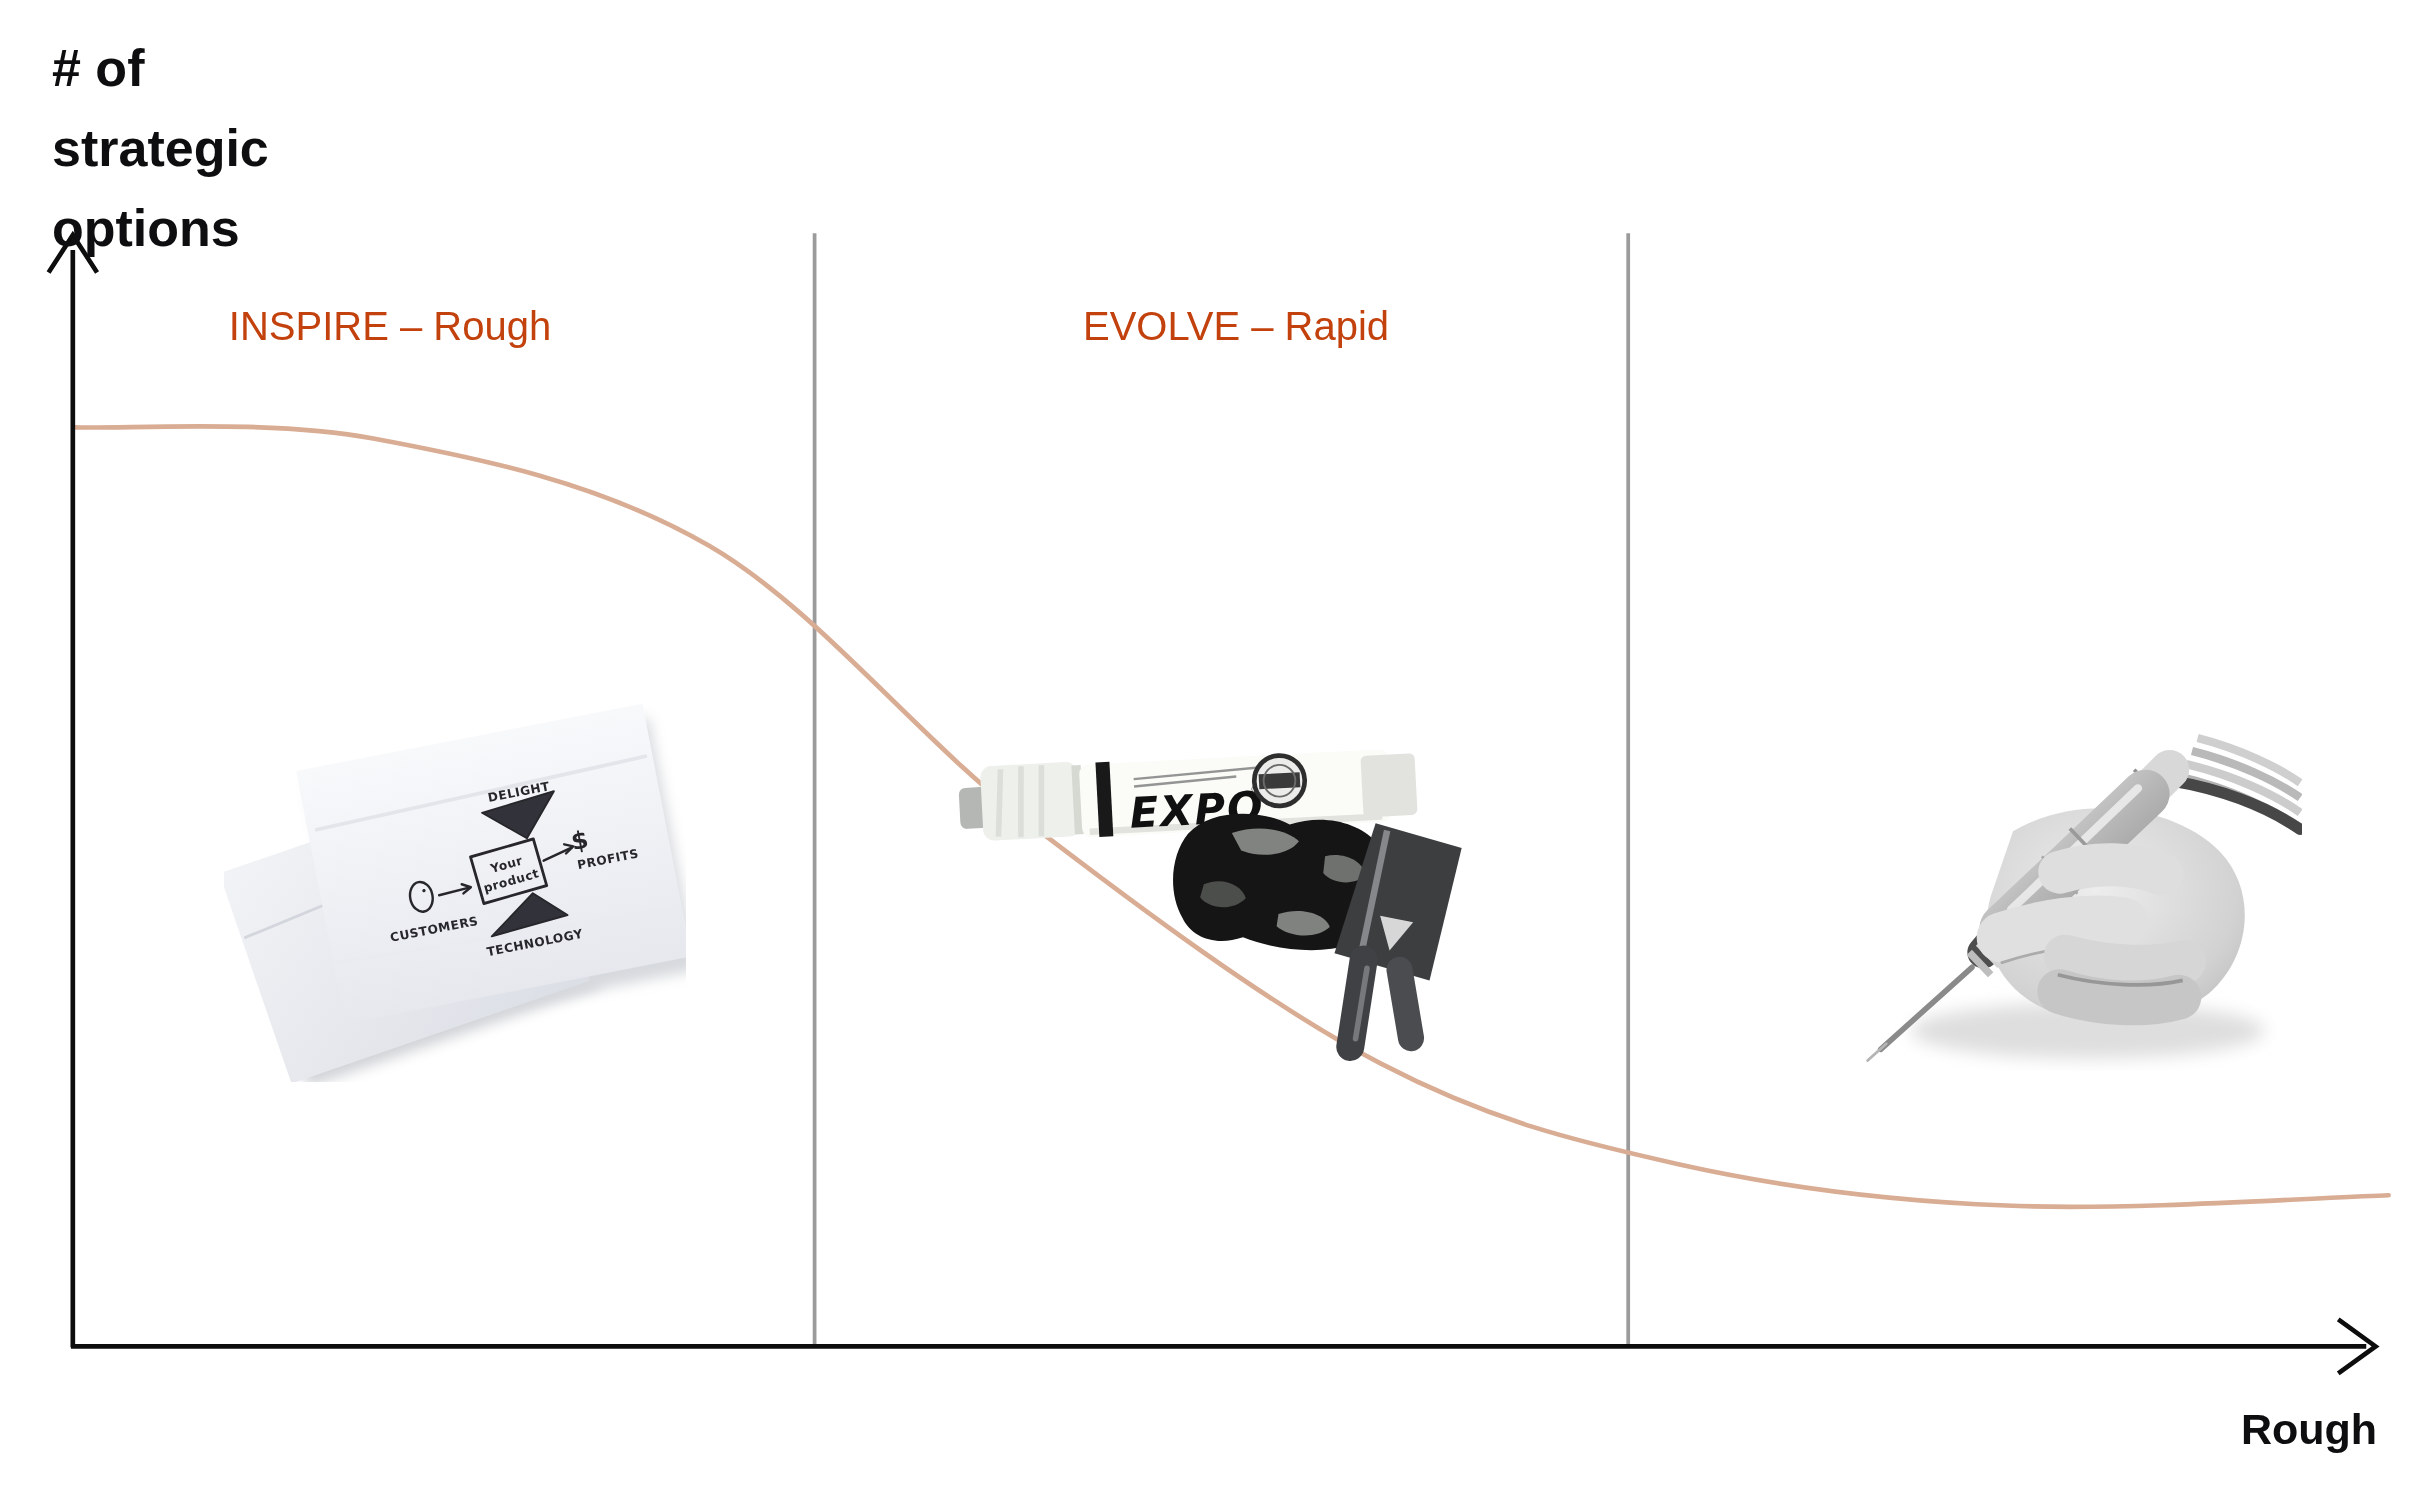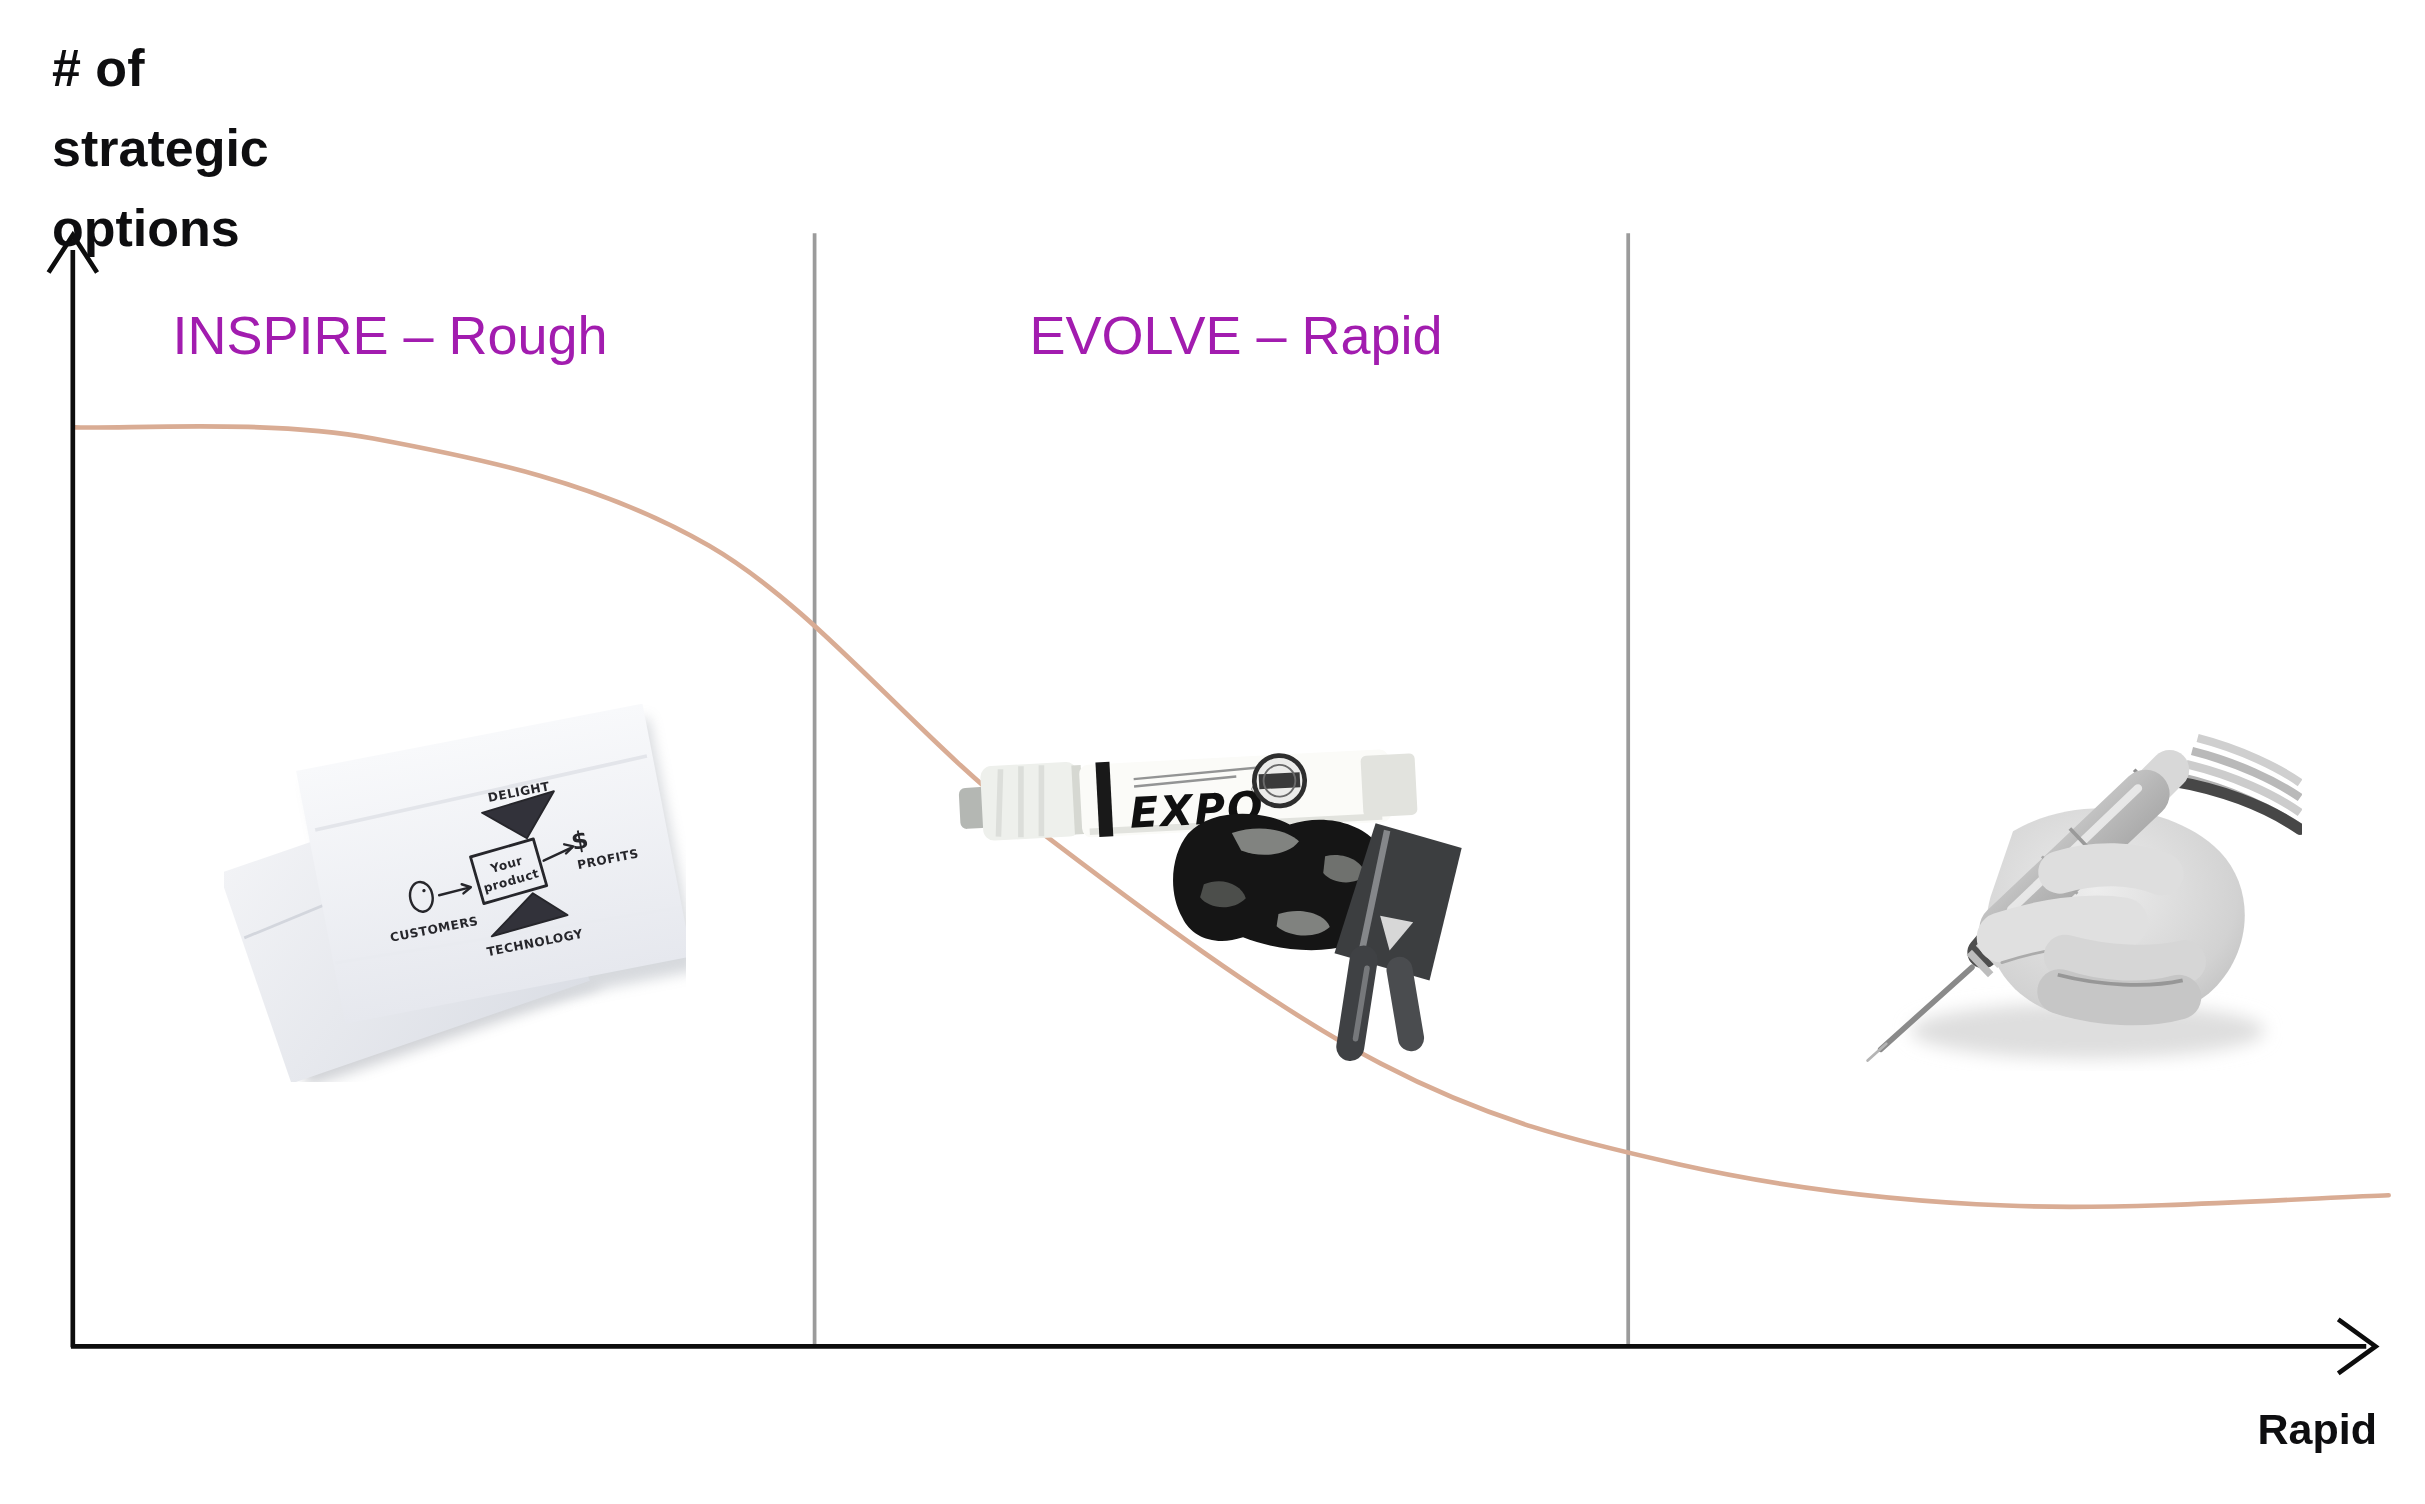--- a/index.html
+++ b/index.html
@@ -2,22 +2,22 @@
 <html style="font-size:15px"><head>
 <meta charset="utf-8">
 <style>
   html,body{margin:0;padding:0;background:#ffffff;}
   .canvas{position:relative;width:2426px;height:1505px;background:#ffffff;overflow:hidden;
           font-family:"Liberation Sans",sans-serif;color:#111213;}
   .layer{position:absolute;left:0;top:0;}
   .illus{position:absolute;}
   .y-label{position:absolute;left:52px;top:28px;font-size:52px;font-weight:bold;
            line-height:80px;white-space:pre-line;letter-spacing:0px;color:#0e0e10;}
-  .phase-label{position:absolute;top:304px;transform:translateX(-50%);font-size:54px;
-               font-weight:normal;color:#a21caf;white-space:nowrap;}
+  .phase-label{position:absolute;top:304px;transform:translateX(-50%);font-size:40px;
+               font-weight:normal;color:#c2410c;white-space:nowrap;}
   .phase-1{left:390px;} .phase-2{left:1236px;} .phase-3{left:2005px;}
   .time-label{position:absolute;right:49px;top:1405px;font-size:43px;font-weight:bold;color:#0e0e10;}
   .scrawl{fill:#26262b;stroke:none;font-family:"DejaVu Sans",sans-serif;font-weight:bold;
           font-size:13px;letter-spacing:0.6px;}
   .scrawl-big{fill:#26262b;stroke:none;font-family:"DejaVu Sans",sans-serif;font-weight:bold;font-size:26px;}
   .expo-text{fill:#101010;font-family:"DejaVu Sans",sans-serif;font-weight:800;font-style:italic;
              font-size:45px;letter-spacing:2px;}
   .expo-reg{fill:#2a2a2a;font-family:"DejaVu Sans",sans-serif;font-size:12px;}
 </style>
 </head>
@@ -177,16 +177,16 @@
     <path d="M306,252 C350,264 398,266 434,258" stroke="#d6d6d6" stroke-width="46" fill="none" stroke-linecap="round"></path>
     <path d="M300,290 C342,304 392,306 428,296" stroke="#c6c6c6" stroke-width="48" fill="none" stroke-linecap="round"></path>
     <path d="M298,272 C344,284 396,286 432,278" stroke="#979797" stroke-width="4" fill="none"></path>
   </svg>
 
   <div class="y-label"># of
 strategic
 options</div>
   <div class="phase-label phase-1">INSPIRE – Rough</div>
   <div class="phase-label phase-2">EVOLVE – Rapid</div>
-  <div class="time-label">Rapid</div>
+  <div class="time-label">Rough</div>
 
 </div>
 
 
 </body></html>

